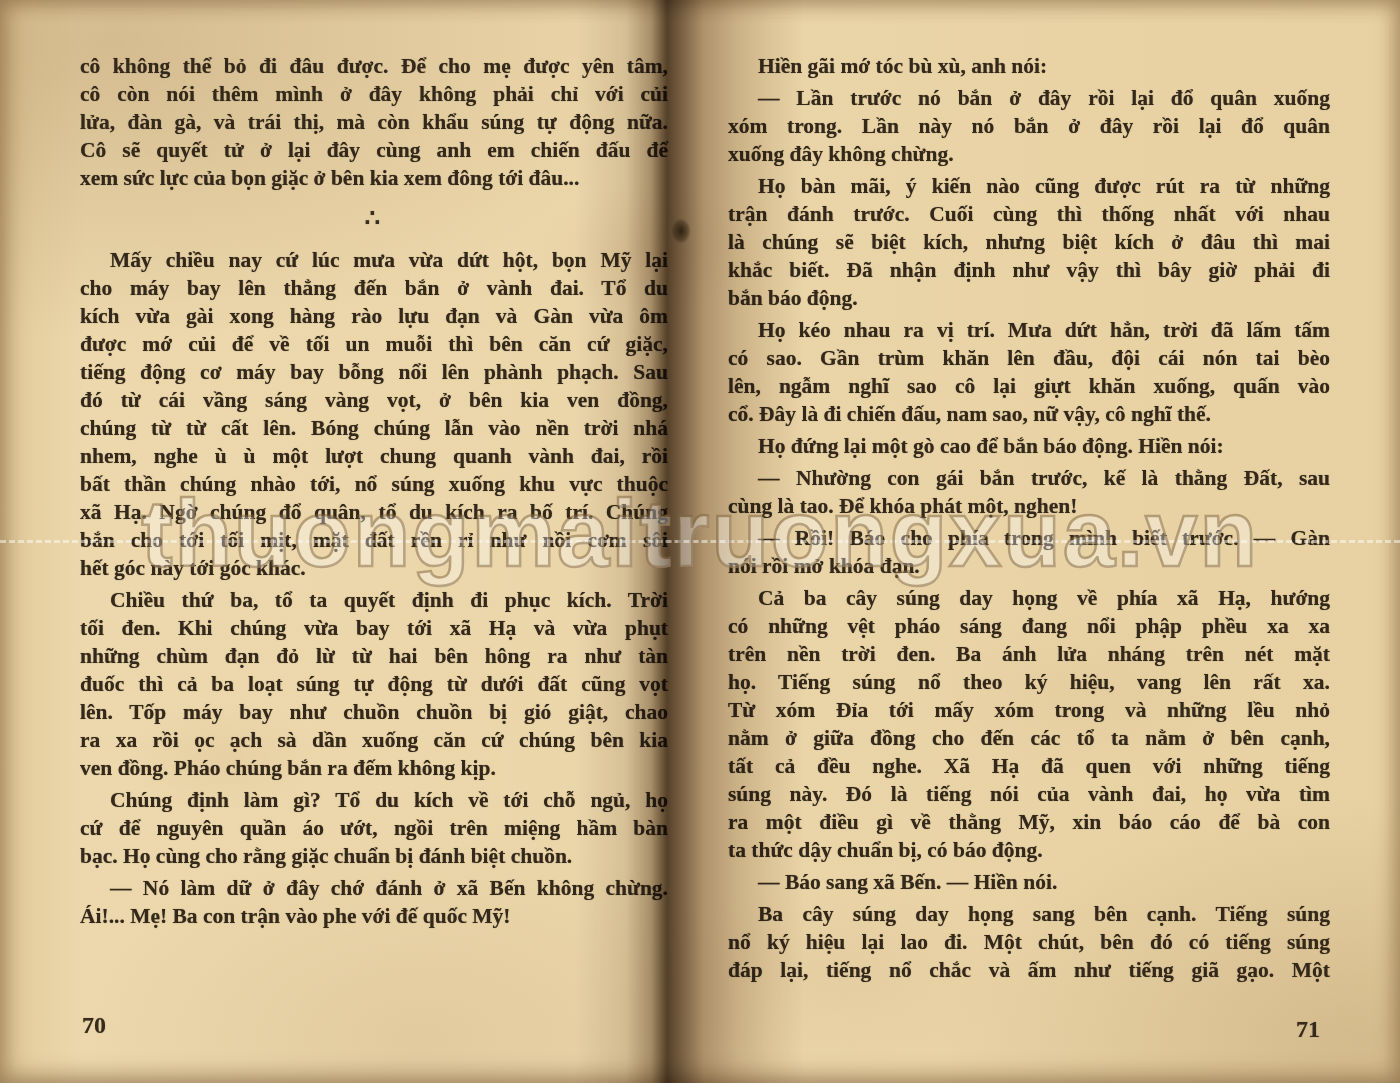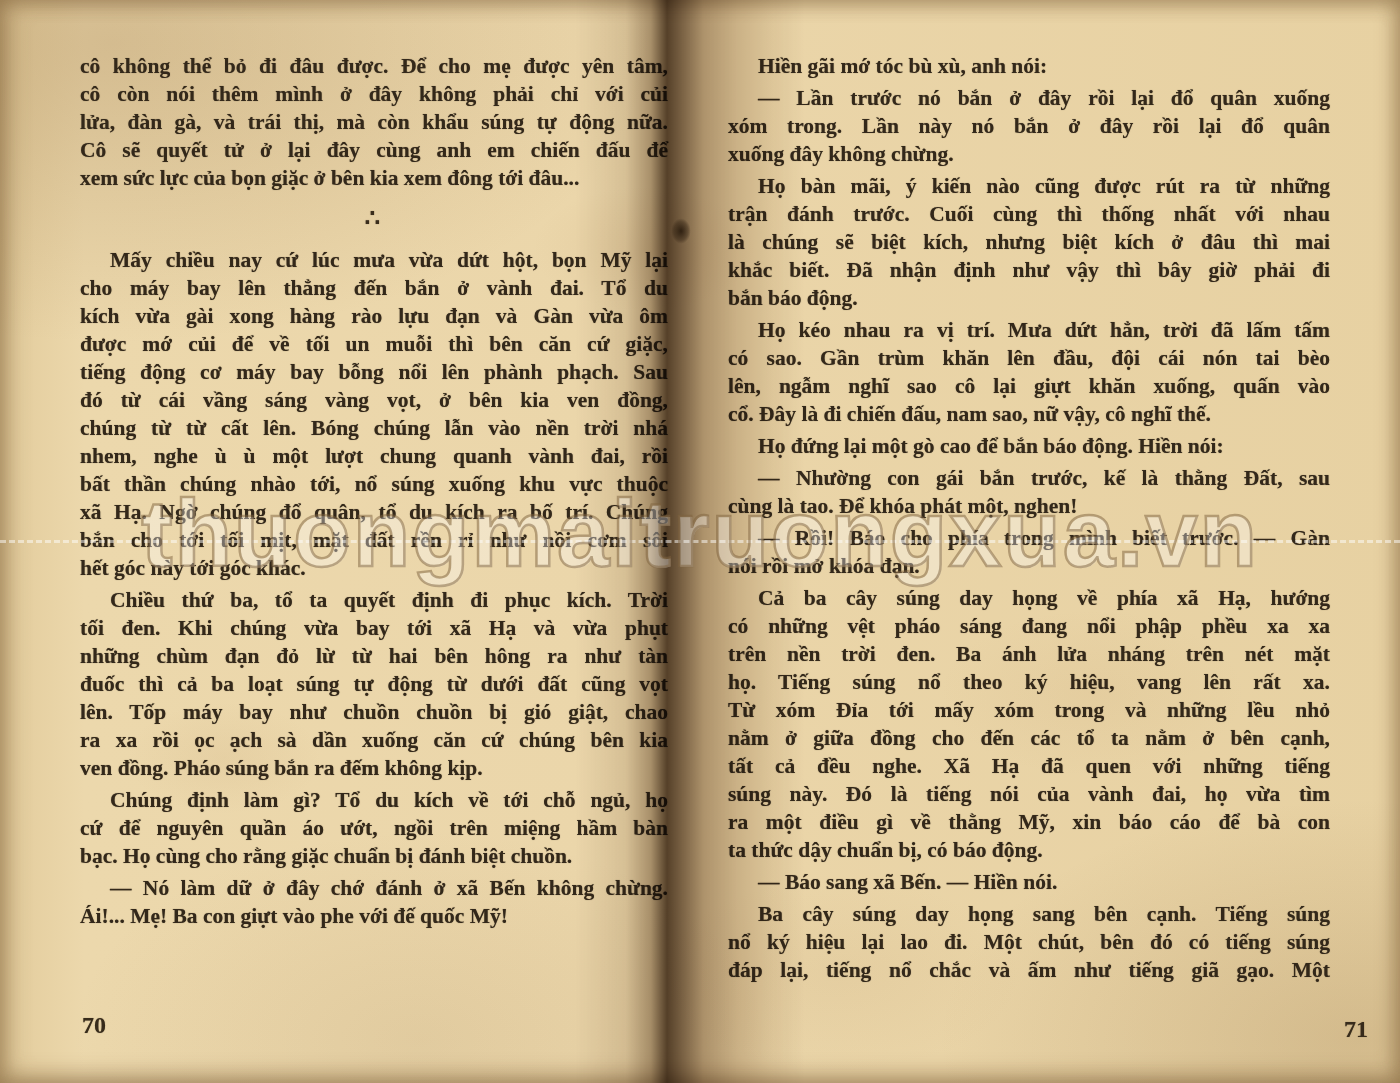--- a/index.html
+++ b/index.html
@@ -51,21 +51,21 @@
   .line.indent{text-indent:30px;}
   .separator{
     text-align:center;height:44px;line-height:44px;
     font-size:24px;letter-spacing:3px;color:#3a2d1c;margin:4px 0 6px 0;
   }
   .page-number{
     position:absolute;z-index:2;color:#372b1b;font-weight:700;font-size:24px;
     text-shadow:0 0 1px rgba(51,40,26,0.5);
   }
   .page-number.left{left:82px;top:1012px;}
-  .page-number.right{left:1344px;top:1016px;}
+  .page-number.right{left:1296px;top:1016px;}
   
   .gutter{
     position:absolute;z-index:3;top:0;left:575px;width:230px;height:1083px;
     pointer-events:none;mix-blend-mode:multiply;
     background:linear-gradient(90deg,
       rgba(100,70,36,0) 0%,
       rgba(100,70,36,0.14) 22%,
       rgba(82,55,26,0.42) 33%,
       rgba(52,32,13,0.80) 40%,
       rgba(64,40,18,0.66) 46%,
@@ -126,30 +126,30 @@
         <div class="line">bắn cho tới tối mịt, mặt đất rền rỉ như nồi cơm sôi</div>
         <div class="line para-end">hết góc này tới góc khác.</div>
       </div>
       <div class="block">
         <div class="line indent">Chiều thứ ba, tổ ta quyết định đi phục kích. Trời</div>
         <div class="line">tối đen. Khi chúng vừa bay tới xã Hạ và vừa phụt</div>
         <div class="line">những chùm đạn đỏ lừ từ hai bên hông ra như tàn</div>
         <div class="line">đuốc thì cả ba loạt súng tự động từ dưới đất cũng vọt</div>
         <div class="line">lên. Tốp máy bay như chuồn chuồn bị gió giật, chao</div>
         <div class="line">ra xa rồi ọc ạch sà dần xuống căn cứ chúng bên kia</div>
-        <div class="line para-end">ven đồng. Pháo súng bắn ra đếm không kịp.</div>
+        <div class="line para-end">ven đồng. Pháo chúng bắn ra đếm không kịp.</div>
       </div>
       <div class="block">
         <div class="line indent">Chúng định làm gì? Tổ du kích về tới chỗ ngủ, họ</div>
         <div class="line">cứ để nguyên quần áo ướt, ngồi trên miệng hầm bàn</div>
         <div class="line para-end">bạc. Họ cùng cho rằng giặc chuẩn bị đánh biệt chuồn.</div>
       </div>
       <div class="block">
         <div class="line indent">— Nó làm dữ ở đây chớ đánh ở xã Bến không chừng.</div>
-        <div class="line para-end">Ái!... Mẹ! Ba con giựt vào phe với đế quốc Mỹ!</div>
+        <div class="line para-end">Ái!... Mẹ! Ba con trận vào phe với đế quốc Mỹ!</div>
       </div>
     </div>
   <div class="page-text right" id="right-col">
       <div class="block">
         <div class="line indent para-end">Hiền gãi mớ tóc bù xù, anh nói:</div>
       </div>
       <div class="block">
         <div class="line indent">— Lần trước nó bắn ở đây rồi lại đổ quân xuống</div>
         <div class="line">xóm trong. Lần này nó bắn ở đây rồi lại đổ quân</div>
         <div class="line para-end">xuống đây không chừng.</div>

